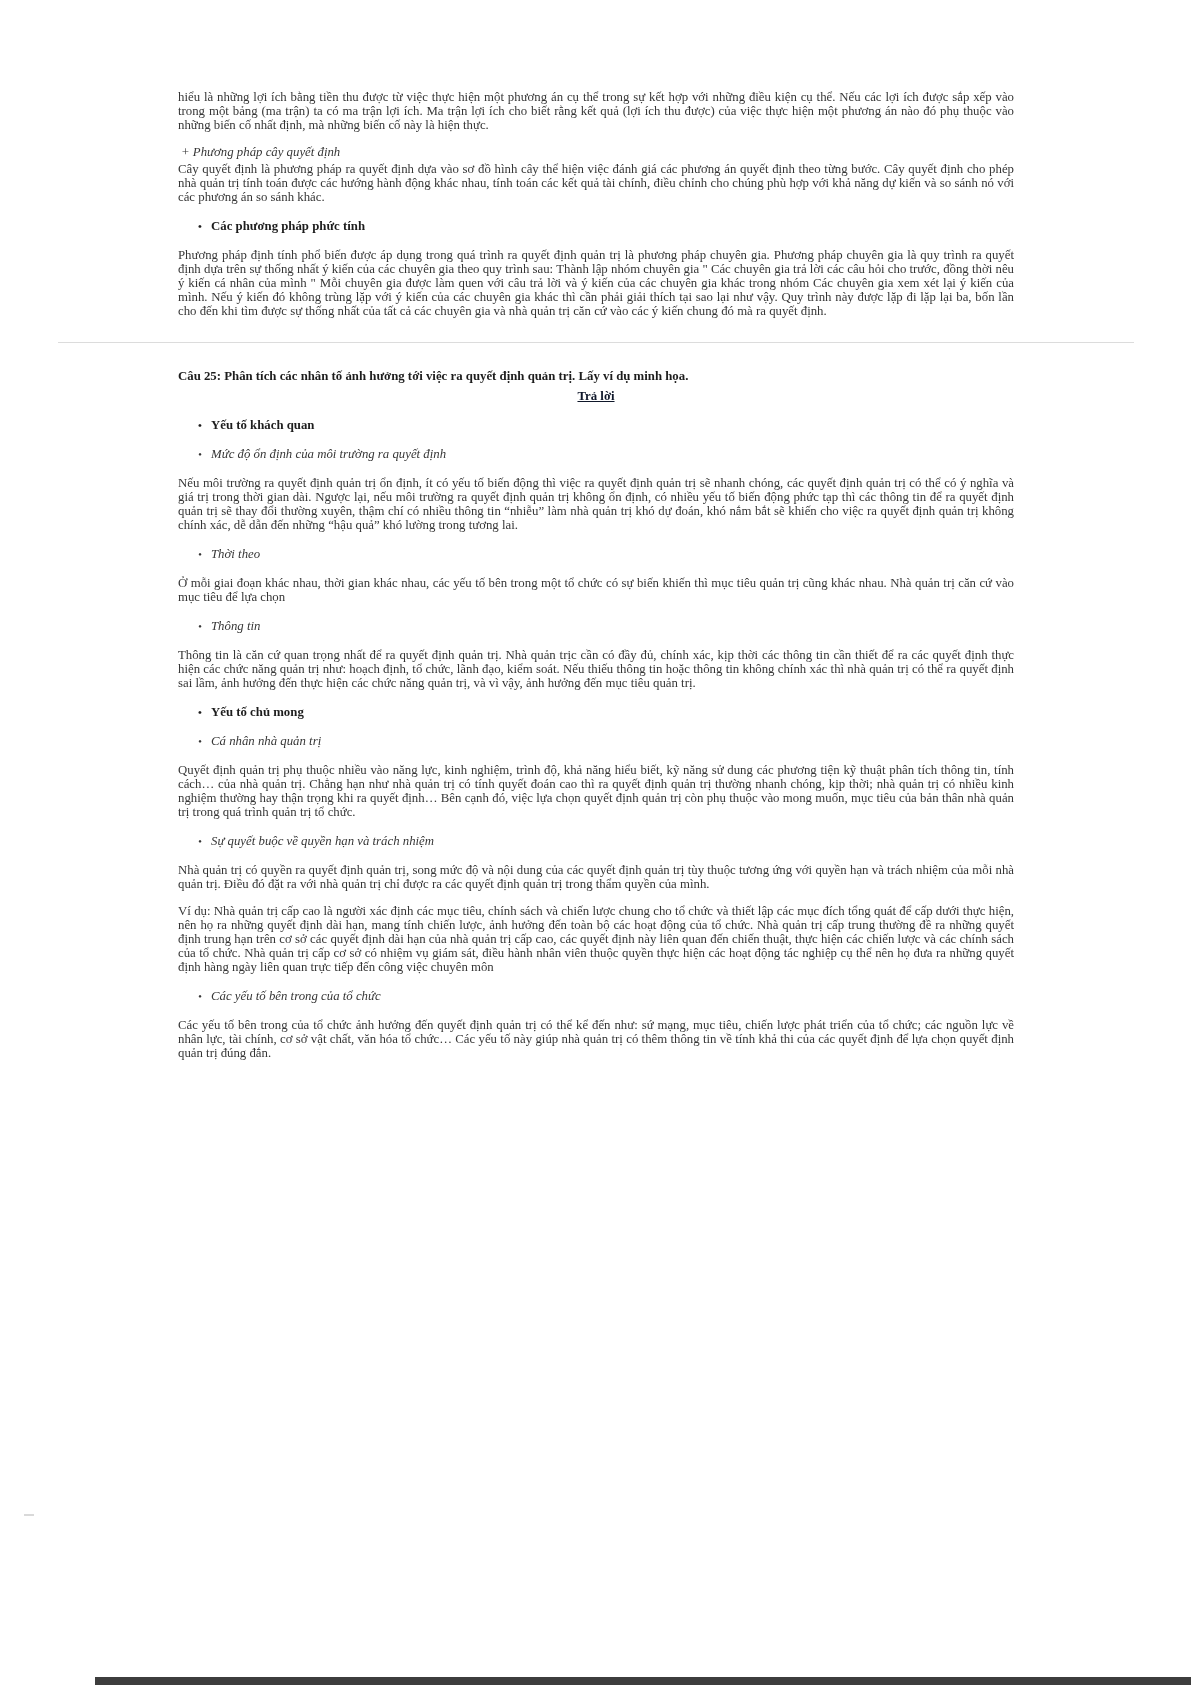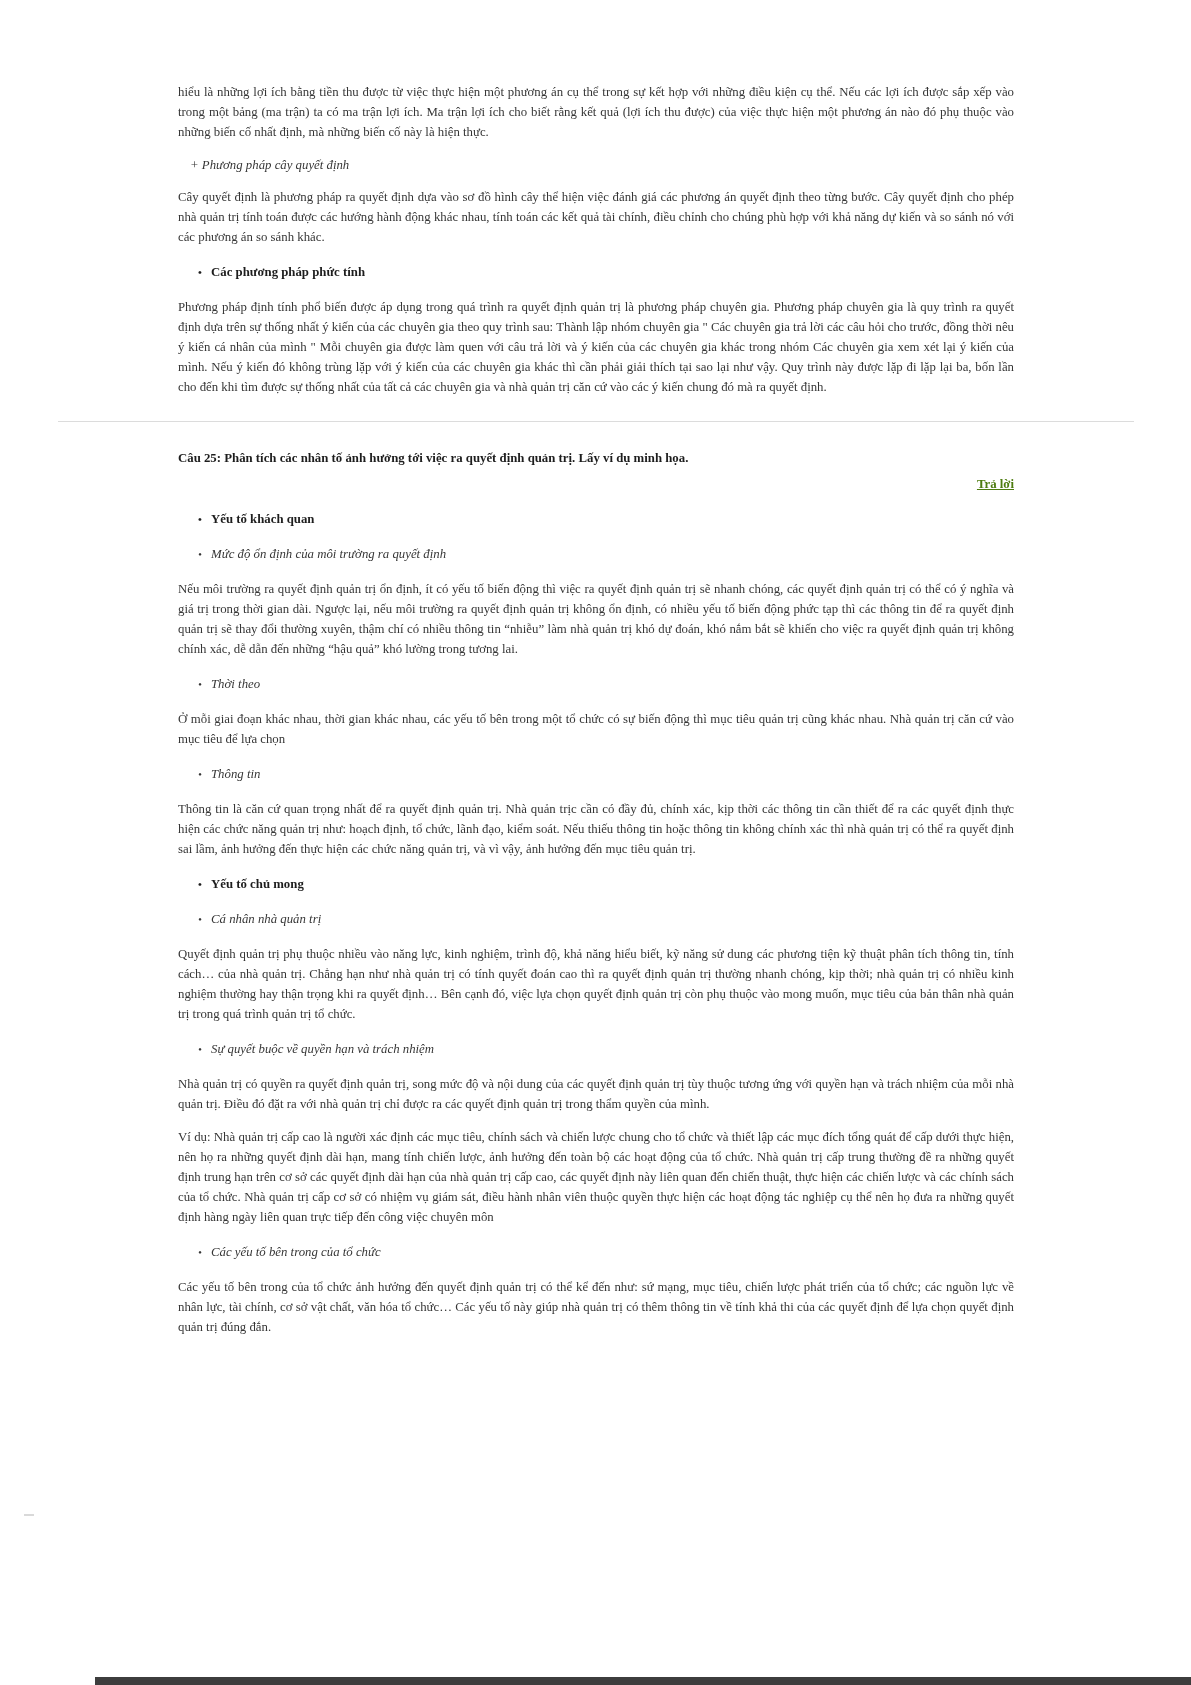--- a/index.html
+++ b/index.html
@@ -4,31 +4,31 @@
 <style>
   html,body{margin:0;padding:0;}
   body{
     width:1191px;height:1685px;position:relative;overflow:hidden;
     background:#ffffff;
     font-family:"Liberation Serif","DejaVu Serif",serif;
     color:#363636;
     -webkit-font-smoothing:antialiased;
   }
   .content{
-    position:absolute;left:178px;top:82px;width:836px;
-    font-size:12.8px;line-height:20px;
+    position:absolute;left:178px;top:90px;width:836px;
+    font-size:12.8px;line-height:14px;
   }
   .para{
     text-align:justify;
     margin:13px 0;
   }
   .para.tight{margin-top:0;}
   .italic-line{
     font-style:italic;
-    margin:12px;
+    margin:3px;
   }
   .bullet-item{
     position:relative;
     padding-left:33px;
     margin:15px 0;
   }
   .bullet-item .dot{
     position:absolute;left:20px;top:0;
     font-size:11px;
   }
@@ -39,22 +39,22 @@
     border-top:1px solid #dcdcdc;
     margin:24px -120px 20px -120px;
     height:0;
   }
   .q-heading{
     font-weight:bold;color:#1d1d1d;
     margin:26px 0 6px 0;
     text-align:justify;
   }
   .answer-label{
-    text-align:right;
-    font-weight:bold;color:#4d7c0f;
+    text-align:center;
+    font-weight:bold;color:#0f172a;
     text-decoration:underline;
     margin:6px 0 10px 0;
   }
   .lead{}
   .page-artifact{
     position:absolute;left:24px;top:1514px;width:10px;height:2px;
     background:#d9d9d9;
   }
   .bottom-bar{
     position:absolute;left:95px;right:0;bottom:0;height:8px;
@@ -70,21 +70,21 @@
     <div class="para tight">Cây quyết định là phương pháp ra quyết định dựa vào sơ đồ hình cây thể hiện việc đánh giá các phương án quyết định theo từng bước. Cây quyết định cho phép nhà quản trị tính toán được các hướng hành động khác nhau, tính toán các kết quả tài chính, điều chỉnh cho chúng phù hợp với khả năng dự kiến và so sánh nó với các phương án so sánh khác.</div>
     <div class="bullet-item b-bold"><span class="dot">•</span><span>Các phương pháp phức tính</span></div>
     <div class="para">Phương pháp định tính phổ biến được áp dụng trong quá trình ra quyết định quản trị là phương pháp chuyên gia. Phương pháp chuyên gia là quy trình ra quyết định dựa trên sự thống nhất ý kiến của các chuyên gia theo quy trình sau: Thành lập nhóm chuyên gia " Các chuyên gia trả lời các câu hỏi cho trước, đồng thời nêu ý kiến cá nhân của mình " Mỗi chuyên gia được làm quen với câu trả lời và ý kiến của các chuyên gia khác trong nhóm Các chuyên gia xem xét lại ý kiến của mình. Nếu ý kiến đó không trùng lặp với ý kiến của các chuyên gia khác thì cần phải giải thích tại sao lại như vậy. Quy trình này được lặp đi lặp lại ba, bốn lần cho đến khi tìm được sự thống nhất của tất cả các chuyên gia và nhà quản trị căn cứ vào các ý kiến chung đó mà ra quyết định.</div>
     <hr class="divider">
     <div class="q-heading">Câu 25: Phân tích các nhân tố ảnh hưởng tới việc ra quyết định quản trị. Lấy ví dụ minh họa.</div>
     <div class="answer-label">Trả lời</div>
     <div class="bullet-item b-bold"><span class="dot">•</span><span>Yếu tố khách quan</span></div>
     <div class="bullet-item b-italic"><span class="dot">•</span><span>Mức độ ổn định của môi trường ra quyết định</span></div>
     <div class="para">Nếu môi trường ra quyết định quản trị ổn định, ít có yếu tố biến động thì việc ra quyết định quản trị sẽ nhanh chóng, các quyết định quản trị có thể có ý nghĩa và giá trị trong thời gian dài. Ngược lại, nếu môi trường ra quyết định quản trị không ổn định, có nhiều yếu tố biến động phức tạp thì các thông tin để ra quyết định quản trị sẽ thay đổi thường xuyên, thậm chí có nhiều thông tin “nhiễu” làm nhà quản trị khó dự đoán, khó nắm bắt sẽ khiến cho việc ra quyết định quản trị không chính xác, dễ dẫn đến những “hậu quả” khó lường trong tương lai.</div>
     <div class="bullet-item b-italic"><span class="dot">•</span><span>Thời theo</span></div>
-    <div class="para tight">Ở mỗi giai đoạn khác nhau, thời gian khác nhau, các yếu tố bên trong một tổ chức có sự biến động thì mục tiêu quản trị cũng khác nhau. Nhà quản trị căn cứ vào mục tiêu để lựa chọn</div>
+    <div class="para tight">Ở mỗi giai đoạn khác nhau, thời gian khác nhau, các yếu tố bên trong một tổ chức có sự biến khiến thì mục tiêu quản trị cũng khác nhau. Nhà quản trị căn cứ vào mục tiêu để lựa chọn</div>
     <div class="bullet-item b-italic"><span class="dot">•</span><span>Thông tin</span></div>
     <div class="para">Thông tin là căn cứ quan trọng nhất để ra quyết định quản trị. Nhà quản trịc cần có đầy đủ, chính xác, kịp thời các thông tin cần thiết để ra các quyết định thực hiện các chức năng quản trị như: hoạch định, tổ chức, lãnh đạo, kiểm soát. Nếu thiếu thông tin hoặc thông tin không chính xác thì nhà quản trị có thể ra quyết định sai lầm, ảnh hưởng đến thực hiện các chức năng quản trị, và vì vậy, ảnh hưởng đến mục tiêu quản trị.</div>
     <div class="bullet-item b-bold"><span class="dot">•</span><span>Yếu tố chủ mong</span></div>
     <div class="bullet-item b-italic"><span class="dot">•</span><span>Cá nhân nhà quản trị</span></div>
     <div class="para">Quyết định quản trị phụ thuộc nhiều vào năng lực, kinh nghiệm, trình độ, khả năng hiểu biết, kỹ năng sử dung các phương tiện kỹ thuật  phân tích thông tin, tính cách… của nhà quản trị. Chẳng hạn như nhà quản trị có tính quyết đoán cao thì ra quyết định quản trị thường nhanh chóng, kịp thời; nhà quản trị có nhiều kinh nghiệm thường hay thận trọng khi ra quyết định… Bên cạnh đó, việc lựa chọn quyết định quản trị còn phụ thuộc vào mong muốn, mục tiêu của bản thân nhà quản trị trong quá trình quản trị tổ chức.</div>
     <div class="bullet-item b-italic"><span class="dot">•</span><span>Sự quyết buộc về quyền hạn và trách nhiệm</span></div>
     <div class="para">Nhà quản trị có quyền ra quyết định quản trị, song mức độ và nội dung của các quyết định quản trị tùy thuộc tương ứng với quyền hạn và trách nhiệm của mỗi nhà quản trị. Điều đó đặt ra với nhà quản trị chỉ được ra các quyết định quản trị trong thẩm quyền của mình.</div>
     <div class="para tight"><span class="lead">Ví dụ:</span><span> Nhà quản trị cấp cao là người xác định các mục tiêu, chính sách và chiến lược chung cho tổ chức và thiết lập các mục đích tổng quát để cấp dưới thực hiện, nên họ ra những quyết định dài hạn, mang tính chiến lược, ảnh hưởng đến toàn bộ các hoạt động của tổ chức. Nhà quản trị cấp trung thường đề ra những quyết định trung hạn trên cơ sở các quyết định dài hạn của nhà quản trị cấp cao, các quyết định này liên quan đến chiến thuật, thực hiện các chiến lược và các chính sách của tổ chức. Nhà quản trị cấp cơ sở có nhiệm vụ giám sát, điều hành nhân viên thuộc quyền thực hiện các hoạt động tác nghiệp cụ thể nên họ đưa ra những quyết định hàng ngày liên quan trực tiếp đến công việc chuyên môn</span></div>
     <div class="bullet-item b-italic"><span class="dot">•</span><span>Các yếu tố bên trong của tổ chức</span></div>
     <div class="para">Các yếu tố bên trong của tổ chức ảnh hưởng đến quyết định quản trị có thể kể đến như: sứ mạng, mục tiêu, chiến lược phát triển của tổ chức; các nguồn lực về nhân lực, tài chính, cơ sở vật chất, văn hóa tổ chức… Các yếu tố này giúp nhà quản trị có thêm thông tin về tính khả thi của các quyết định để lựa chọn quyết định quản trị đúng đắn.</div>

